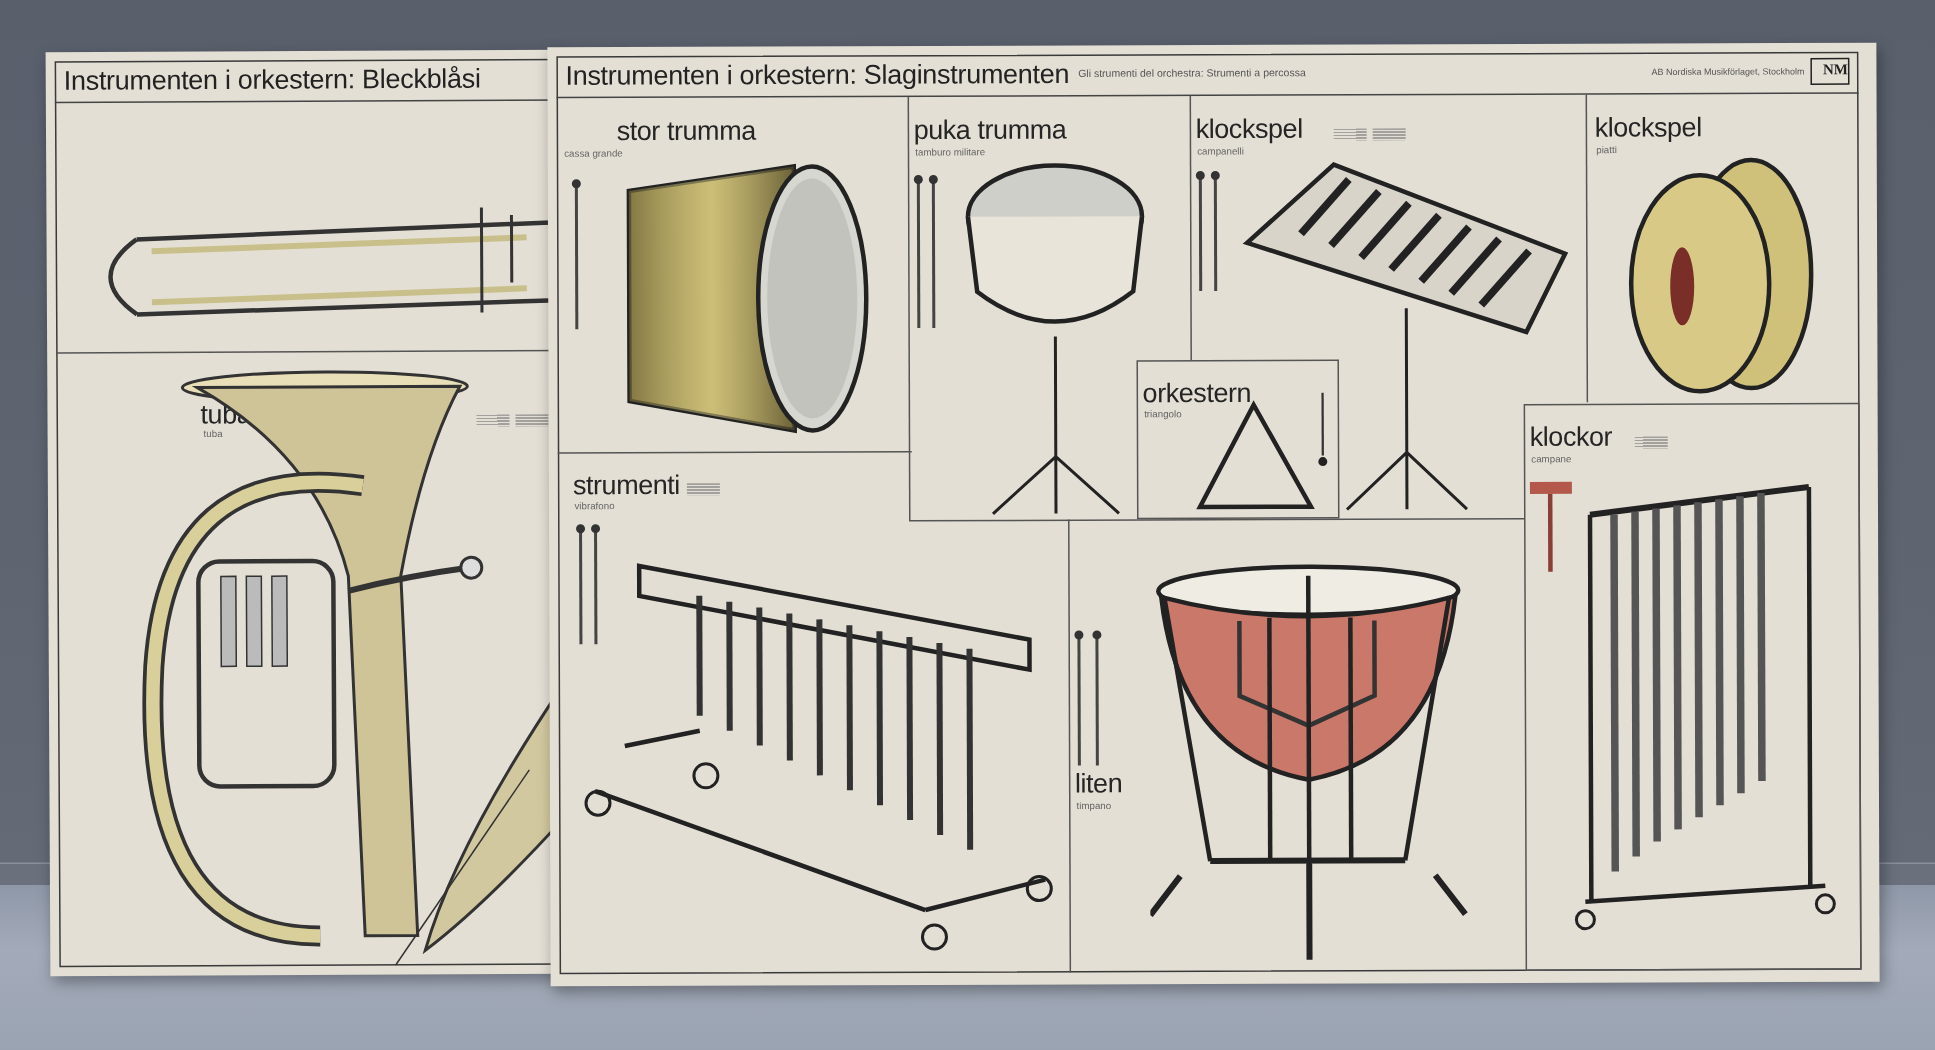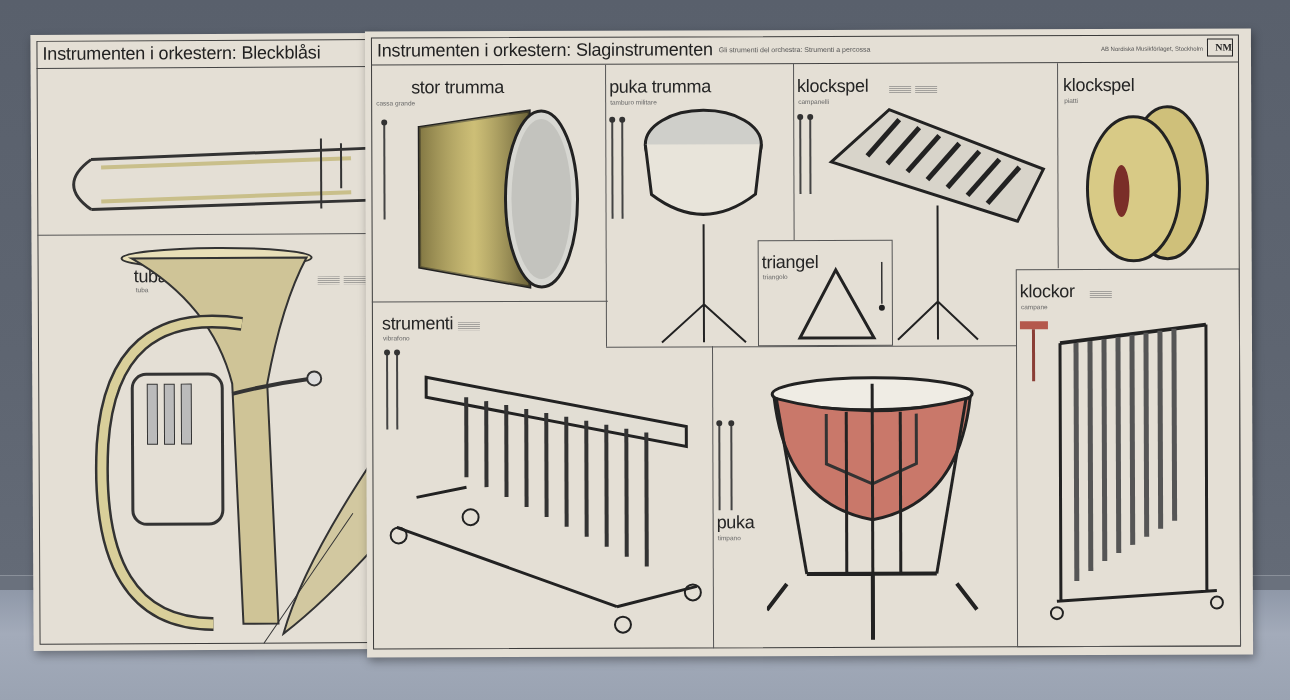--- a/index.html
+++ b/index.html
@@ -145,21 +145,21 @@
   </svg>
 
   <div class="inst-name" style="left:698px; top:46px;">klockspel</div>
   <div class="inst-sub" style="left:699px; top:68px;">piatti</div>
   <svg style="position:absolute; left:716px; top:72px;" width="134" height="162" viewBox="0 0 134 162">
     <ellipse cx="86" cy="82" rx="40" ry="76" fill="#cfc07a" stroke="#222" stroke-width="3"></ellipse>
     <ellipse cx="52" cy="88" rx="46" ry="72" fill="#d8ca86" stroke="#222" stroke-width="3"></ellipse>
     <ellipse cx="40" cy="90" rx="8" ry="26" fill="#7a2e28"></ellipse>
   </svg>
 
-  <div class="inst-name" style="left:396px; top:222px;">triangel</div>
+  <div class="inst-name" style="left:396px; top:222px;">orkestern</div>
   <div class="inst-sub" style="left:397px; top:243px;">triangolo</div>
   <svg style="position:absolute; left:430px; top:232px;" width="96" height="82" viewBox="0 0 96 82">
     <path d="M40 8 L78 76 L4 76 Z" fill="none" stroke="#222" stroke-width="3"></path>
     <line x1="86" y1="0" x2="86" y2="42" stroke="#333" stroke-width="1.5"></line>
     <circle cx="86" cy="46" r="3" fill="#222"></circle>
   </svg>
 
   <div class="inst-name" style="left:654px; top:252px;text-align:center;">klockor</div>
   <div class="inst-sub" style="left:655px; top:274px;">campane</div>
   <div class="staff" style="left:724px; top:262px;"></div>
@@ -203,21 +203,21 @@
     </g>
     <path d="M30 140 L80 130 M10 170 L230 250 M230 250 L310 230" stroke="#222" stroke-width="3" fill="none"></path>
     <circle cx="12" cy="178" r="8" fill="none" stroke="#222" stroke-width="2"></circle>
     <circle cx="84" cy="160" r="8" fill="none" stroke="#222" stroke-width="2"></circle>
     <circle cx="236" cy="268" r="8" fill="none" stroke="#222" stroke-width="2"></circle>
     <circle cx="306" cy="236" r="8" fill="none" stroke="#222" stroke-width="2"></circle>
   </svg>
 
   <div class="mallet" style="left:352px; top:394px; height:86px;"></div>
   <div class="mallet" style="left:364px; top:394px; height:86px;"></div>
-  <div class="inst-name" style="left:350px; top:482px;">puka</div>
+  <div class="inst-name" style="left:350px; top:482px;">liten</div>
   <div class="inst-sub" style="left:351px; top:504px;">timpano</div>
   <svg style="position:absolute; left:400px; top:344px;" width="224" height="270" viewBox="0 0 224 270">
     <ellipse cx="106" cy="20" rx="100" ry="16" fill="#efece4" stroke="#222" stroke-width="3"></ellipse>
     <path d="M8 24 Q20 130 106 146 Q192 130 204 24 Q106 50 8 24 Z" fill="#c9786a" stroke="#222" stroke-width="3"></path>
     <path d="M60 40 L60 90 L106 110 L150 90 L150 40" fill="none" stroke="#333" stroke-width="3"></path>
     <g stroke="#222" stroke-width="3">
       <line x1="10" y1="24" x2="40" y2="200"></line>
         <line x1="200" y1="24" x2="170" y2="200"></line>
       <line x1="80" y1="38" x2="80" y2="200"></line>
         <line x1="134" y1="38" x2="134" y2="200"></line>

